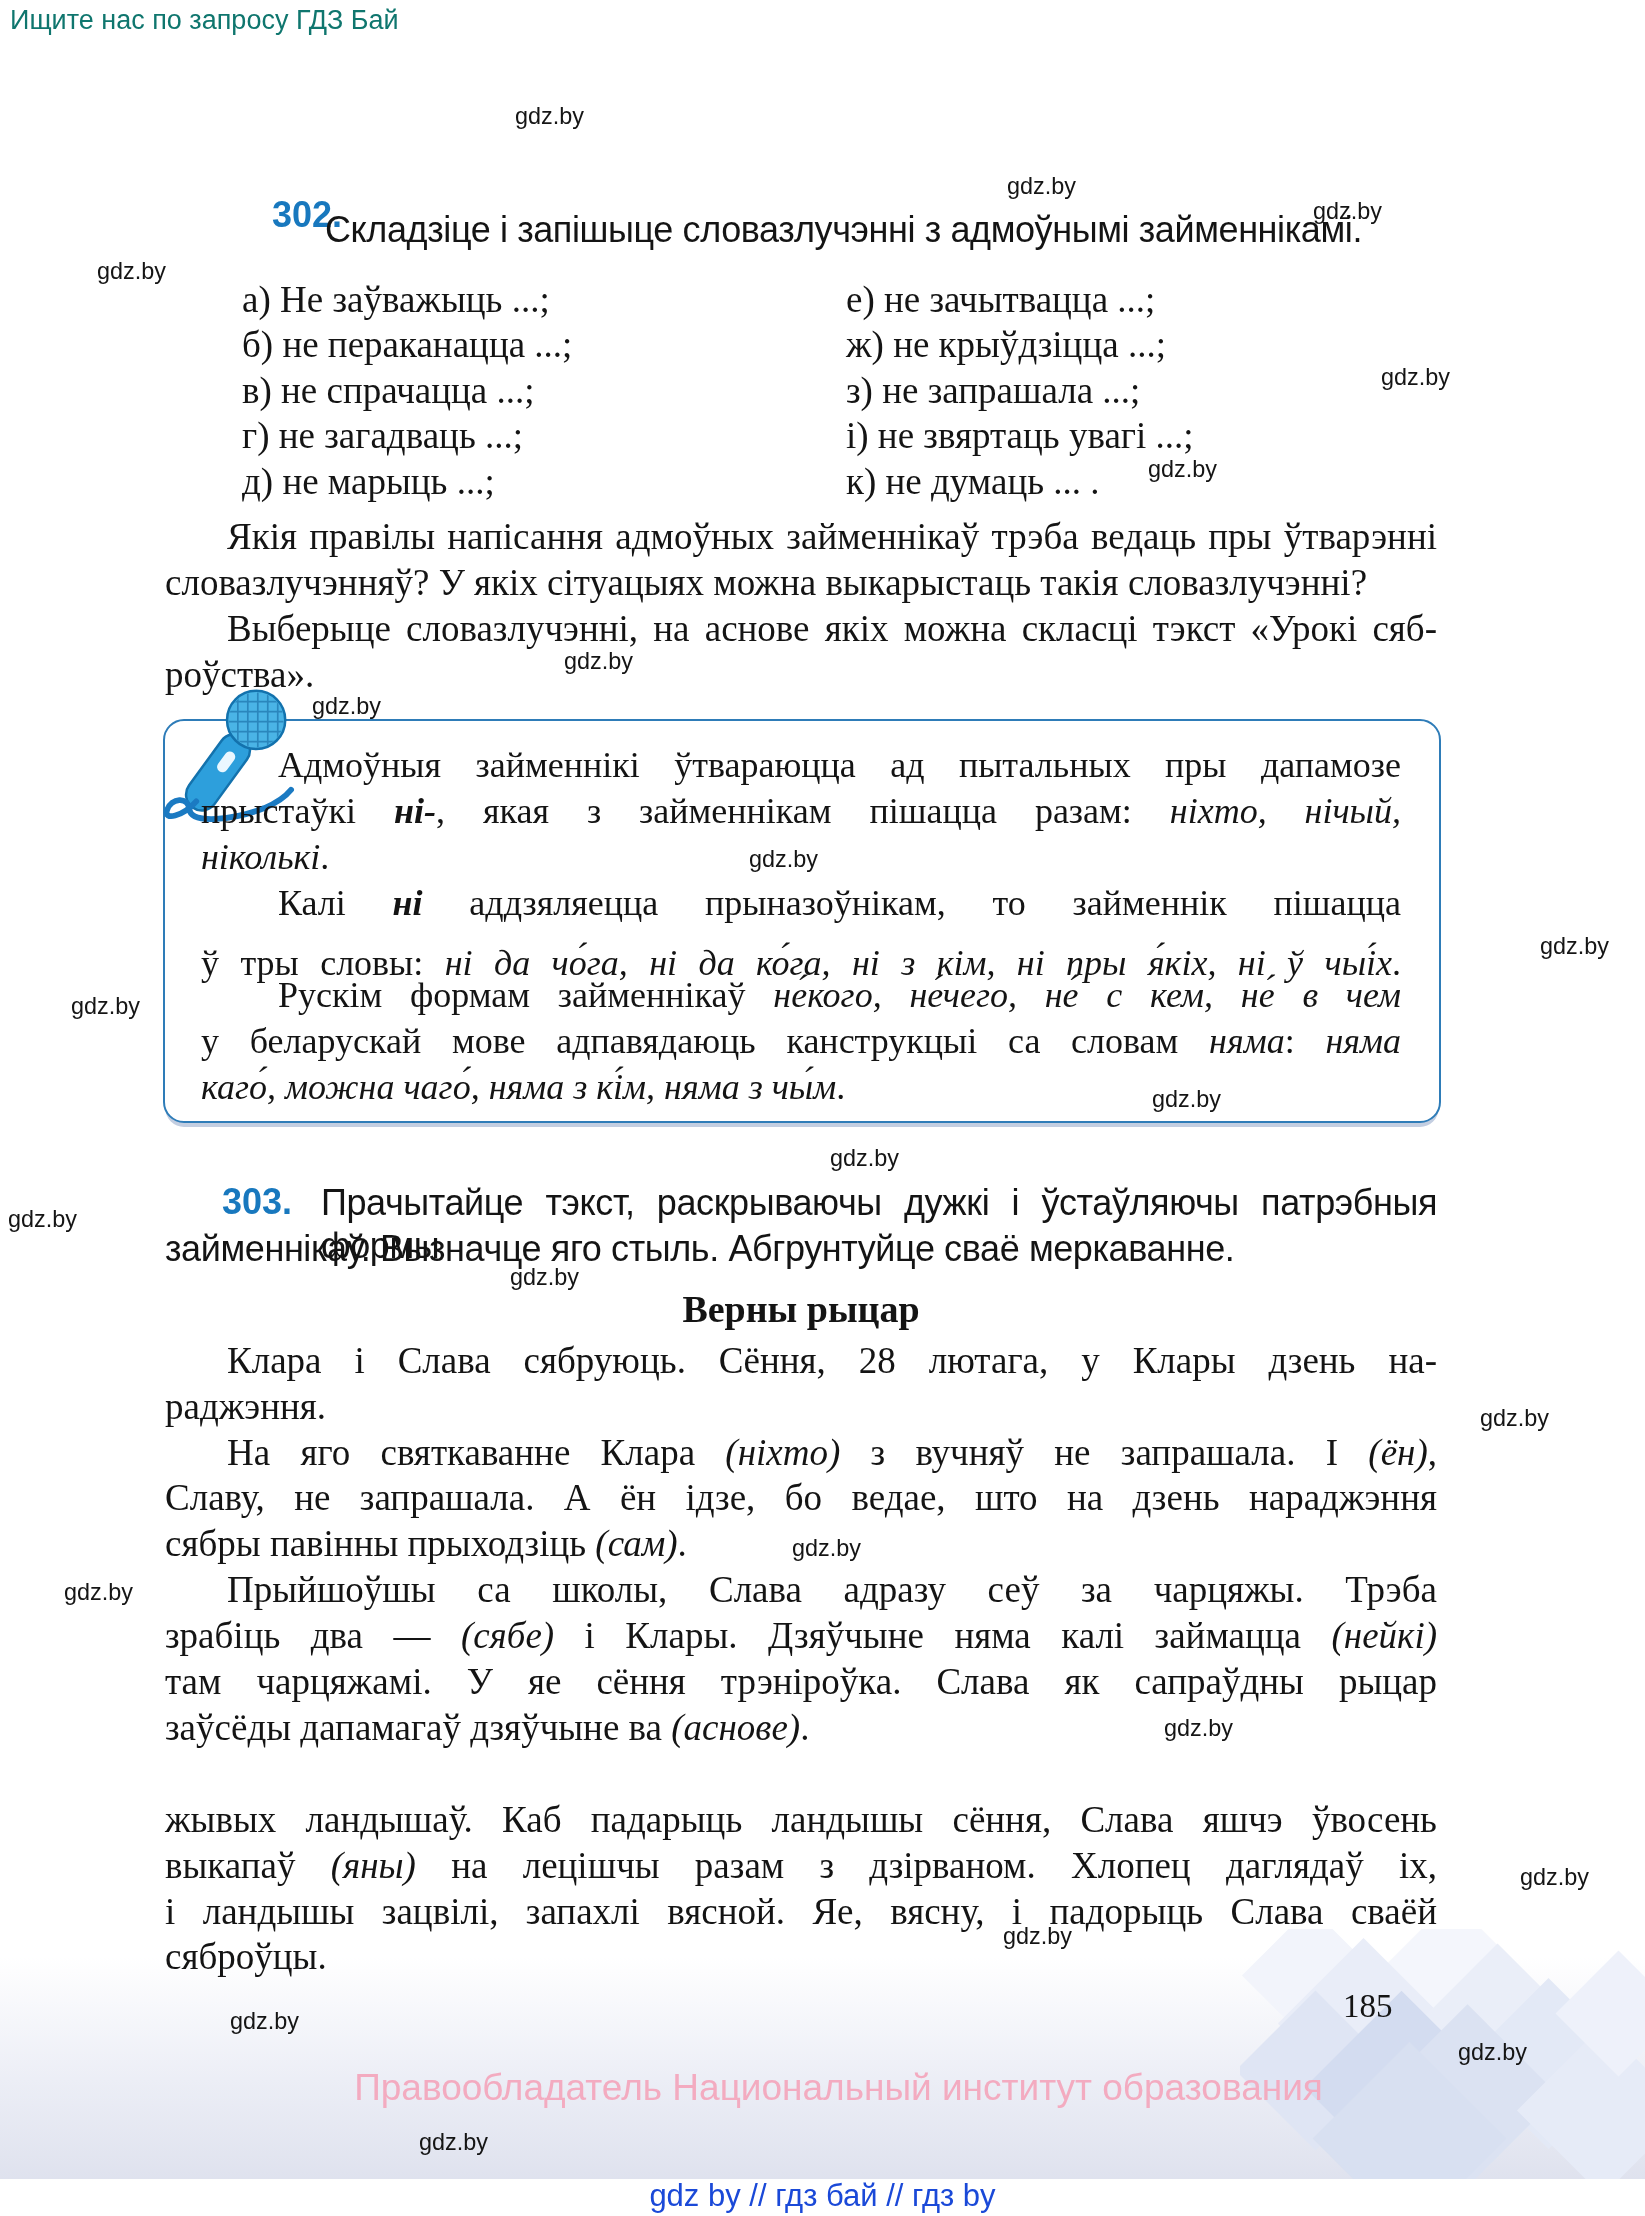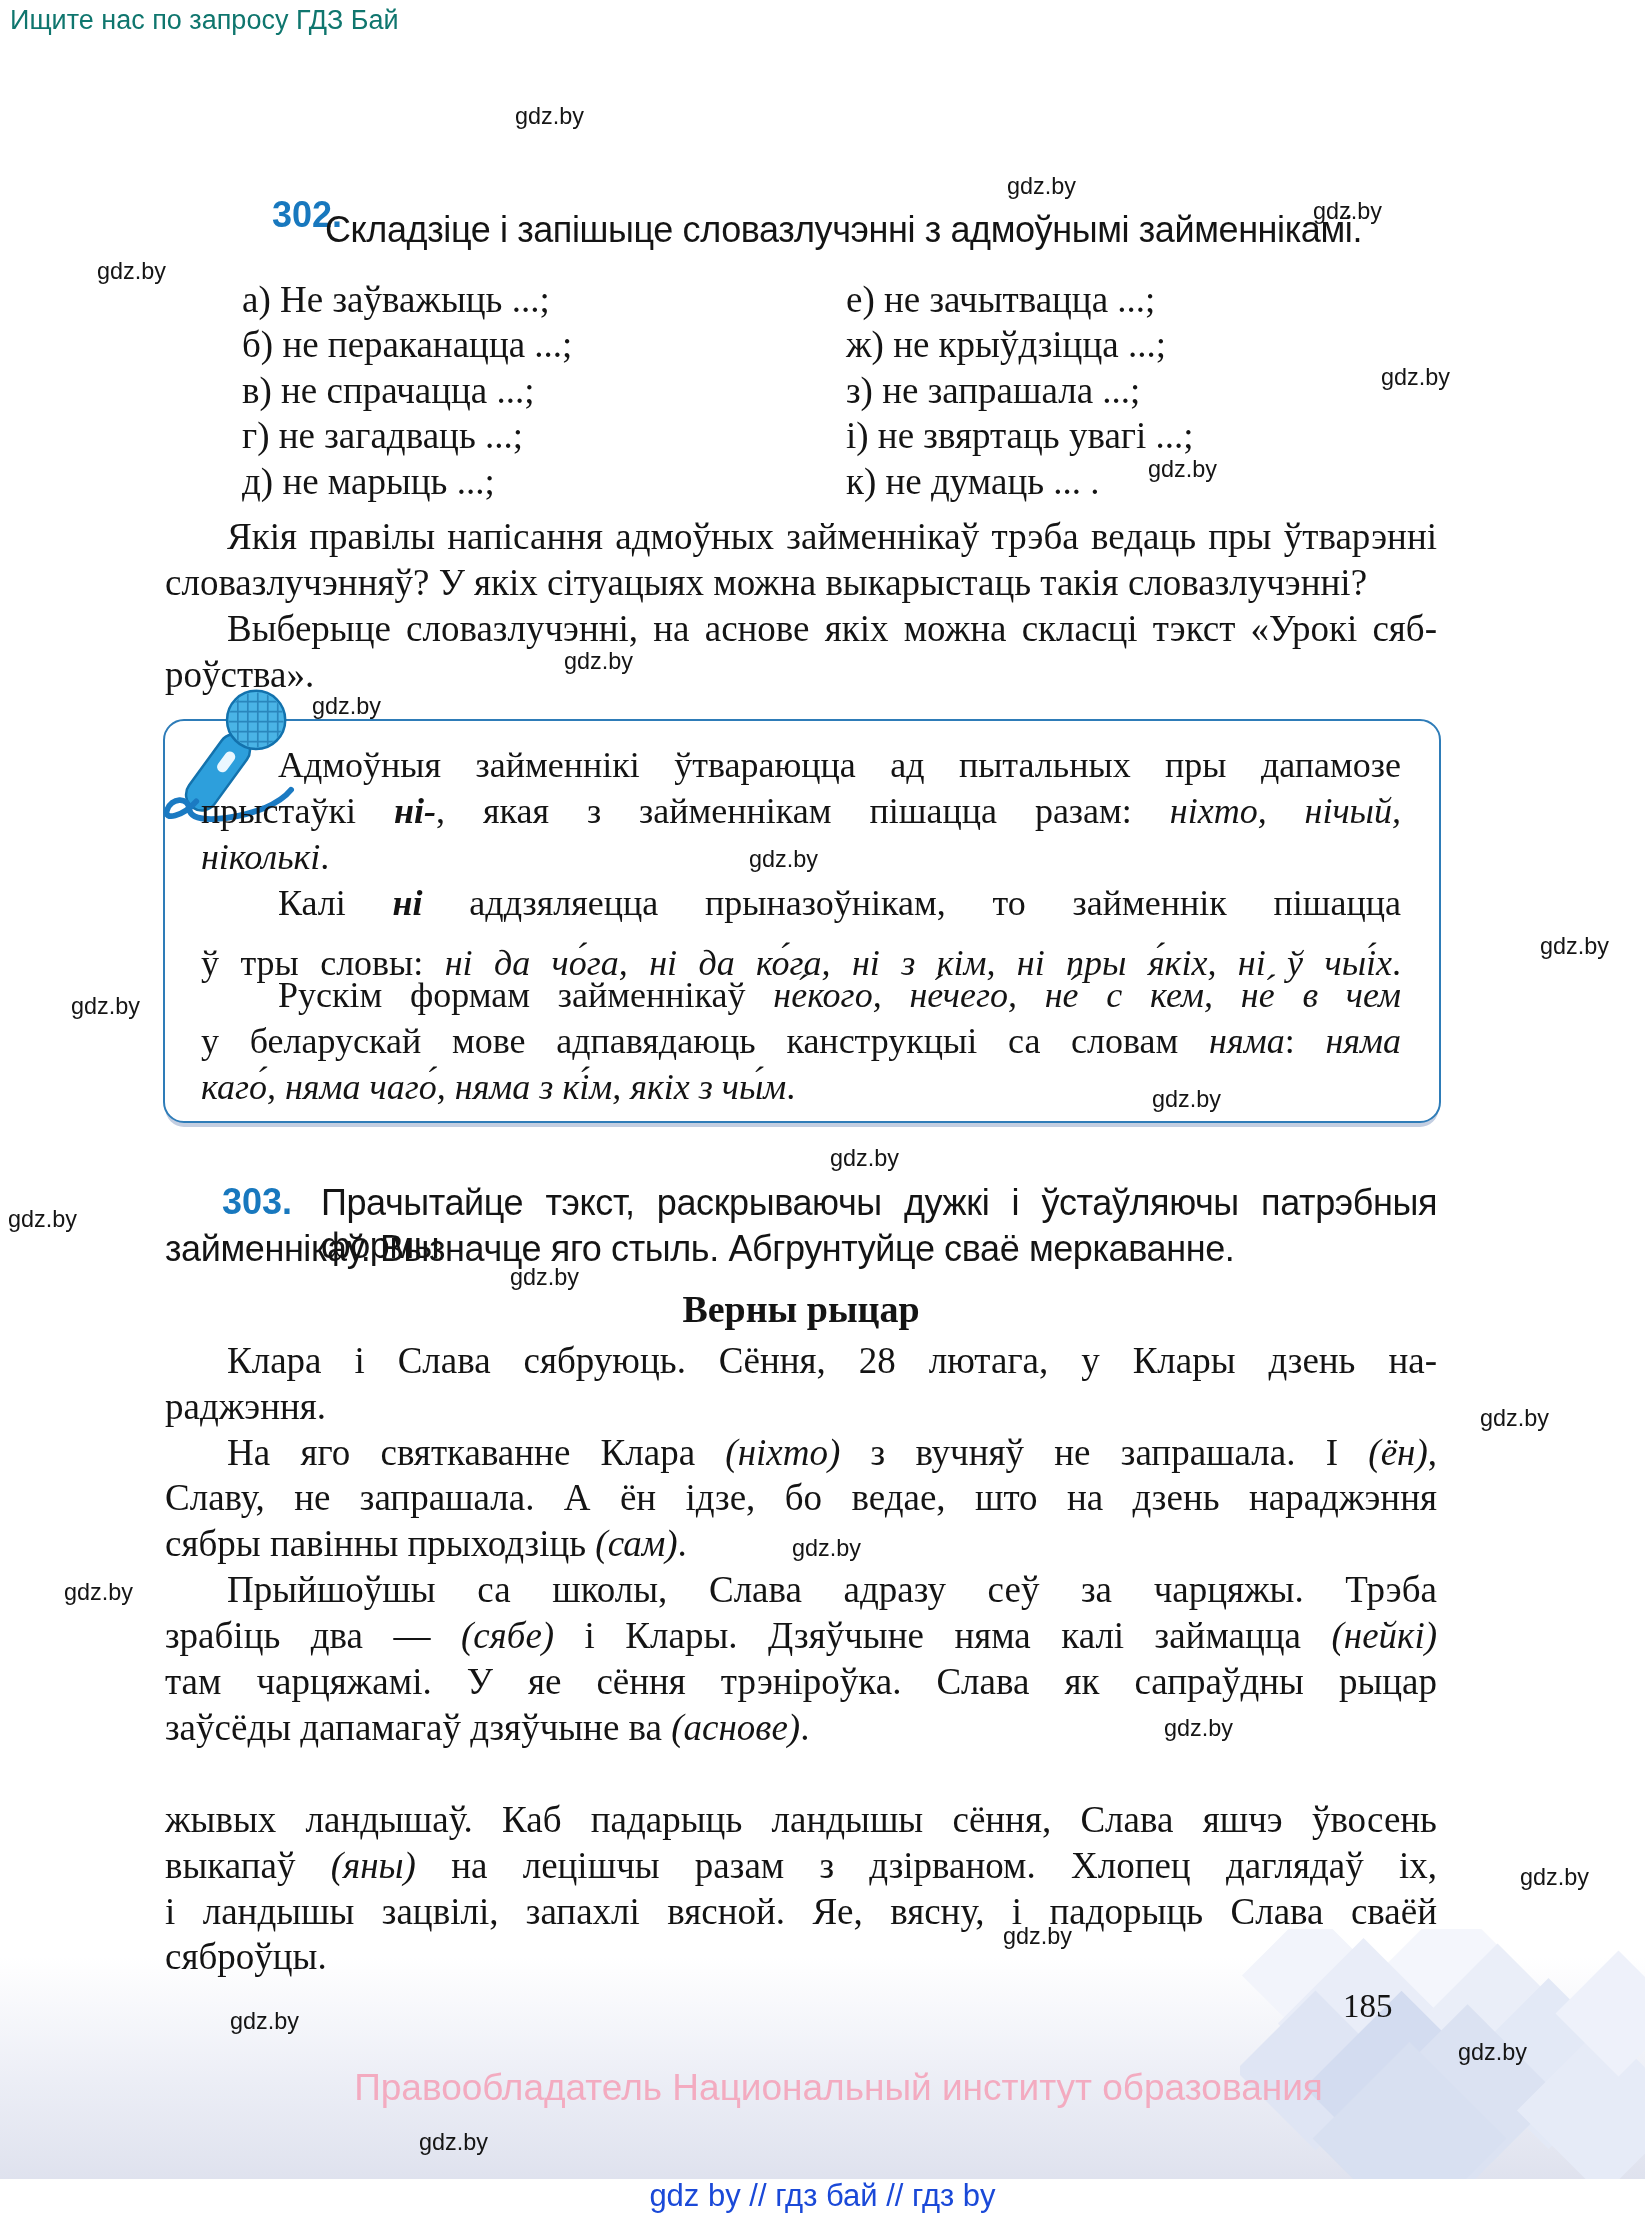--- a/index.html
+++ b/index.html
@@ -122,21 +122,21 @@
     <path d="M46,140 C30,158 6,164 11,150 C16,136 36,133 38,150 C40,168 92,162 128,148 C142,142 152,136 160,126" fill="none" stroke="#1b7ac2" stroke-width="7" stroke-linecap="round"></path>
   </svg>
 
   <div class="boxln jl" style="top:789px;">прыстаўкі <span style="font-style: italic; font-weight: bold;">ні-</span>, якая з займеннікам пішацца разам: <span style="font-style: italic;">ніхто, нічый,</span></div>
   <div class="boxln bind jl" style="top:743px;">Адмоўныя займеннікі ўтвараюцца ад пытальных пры дапамозе</div>
   <div class="boxln" style="top:835px;"><span style="font-style: italic;">ніколькі</span>.</div>
   <div class="boxln bind jl" style="top:881px;">Калі <span style="font-style: italic; font-weight: bold;">ні</span> аддзяляецца прыназоўнікам, то займеннік пішацца</div>
   <div class="boxln jl" style="top:927px;margin-top:14px;">ў тры словы: <span style="font-style: italic;">ні да чо́га, ні да ко́га, ні з кім, ні пры я́кіх, ні ў чыі́х</span>.</div>
   <div class="boxln bind jl" style="top:973px;">Рускім формам займеннікаў <span style="font-style: italic;">не́кого, не́чего, не́ с кем, не́ в чем</span></div>
   <div class="boxln jl" style="top:1019px;">у беларускай мове адпавядаюць канструкцыі са словам <span style="font-style: italic;">няма</span>: <span style="font-style: italic;">няма</span></div>
-  <div class="boxln" style="top:1065px;"><span style="font-style: italic;">каго́, няма чаго́, няма з кі́м, якіх з чы́м</span>.</div>
+  <div class="boxln" style="top:1065px;"><span style="font-style: italic;">каго́, можна чаго́, няма з кі́м, няма з чы́м</span>.</div>
 
   <div class="exnum" style="left:222px;top:1180px;">303.</div>
   <div class="hins jl" style="left:321px;top:1181px;width:1116px;">Прачытайце тэкст, раскрываючы дужкі і ўстаўляючы патрэбныя формы</div>
   <div class="hins" style="left:165px;top:1227px;">займеннікаў. Вызначце яго стыль. Абгрунтуйце сваё меркаванне.</div>
 
   <div class="title" style="top:1287px;">Верны рыцар</div>
 
   <div class="ln col ind jl" style="top:1338px;">Клара і Слава сябруюць. Сёння, 28 лютага, у Клары дзень на-</div>
   <div class="ln col" style="top:1384px;">раджэння.</div>
   <div class="ln col ind jl" style="top:1430px;">На яго святкаванне Клара <span style="font-style: italic;">(ніхто)</span> з вучняў не запрашала. І <span style="font-style: italic;">(ён)</span>,</div>

